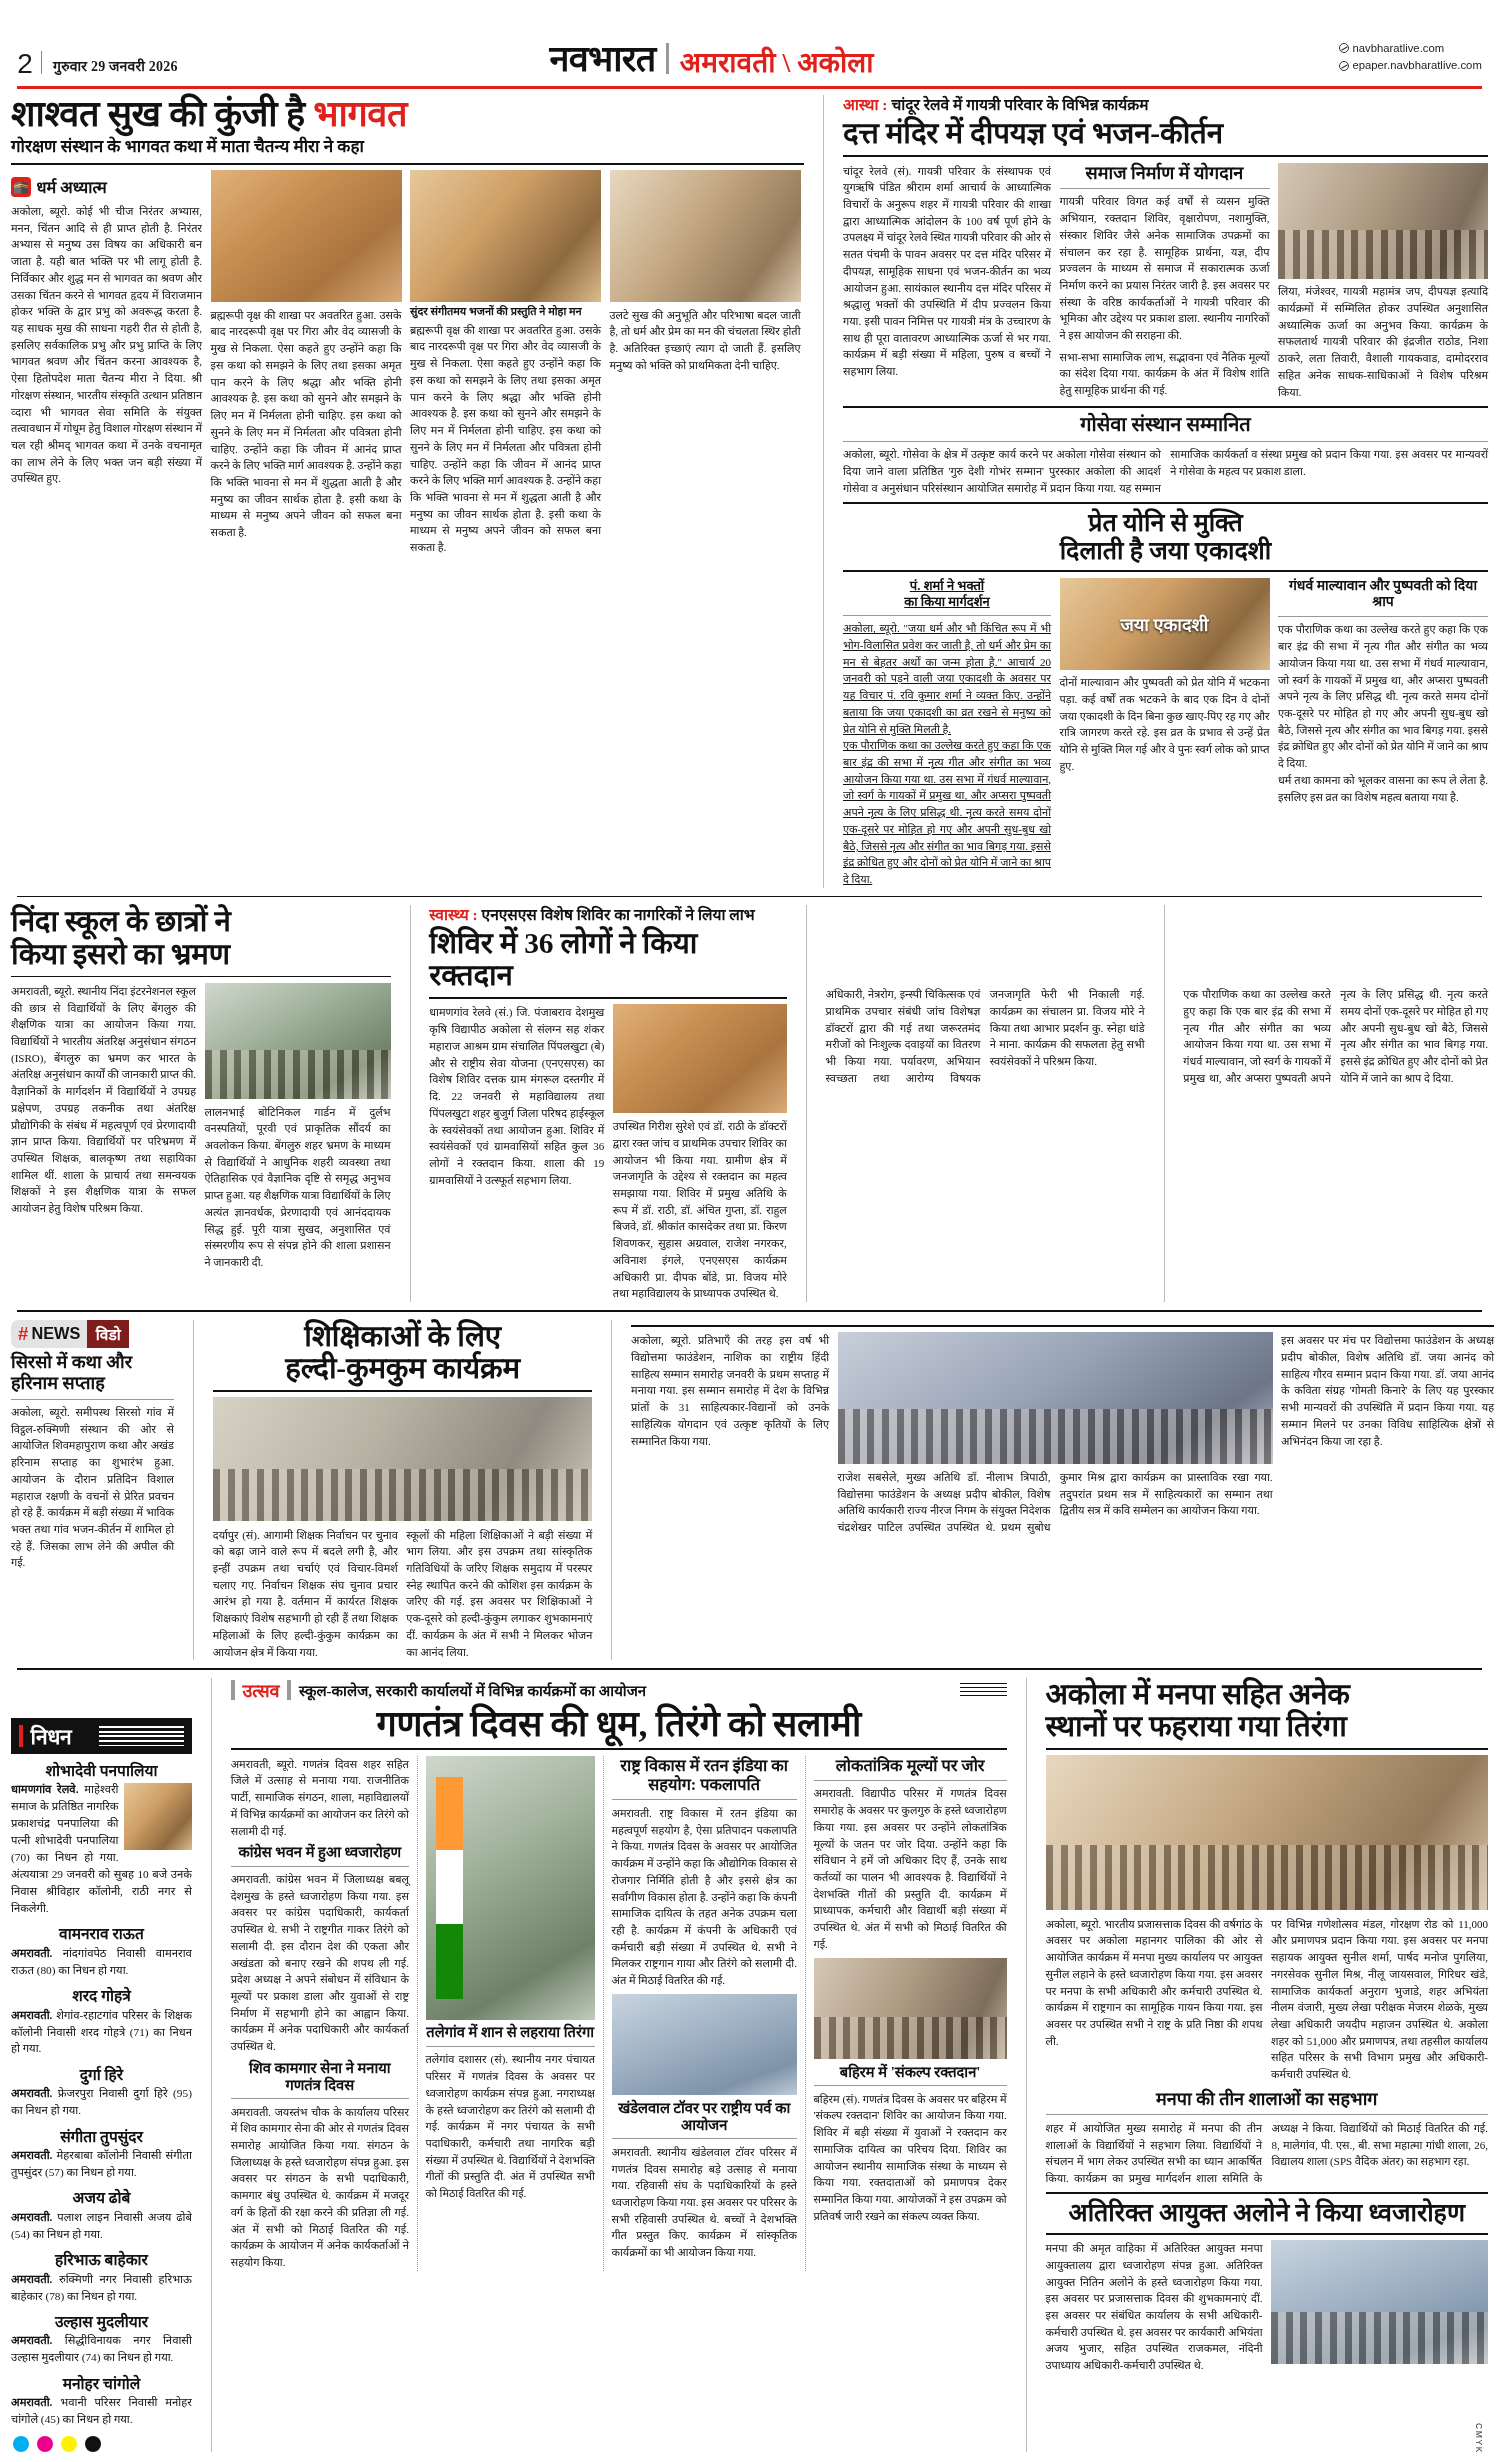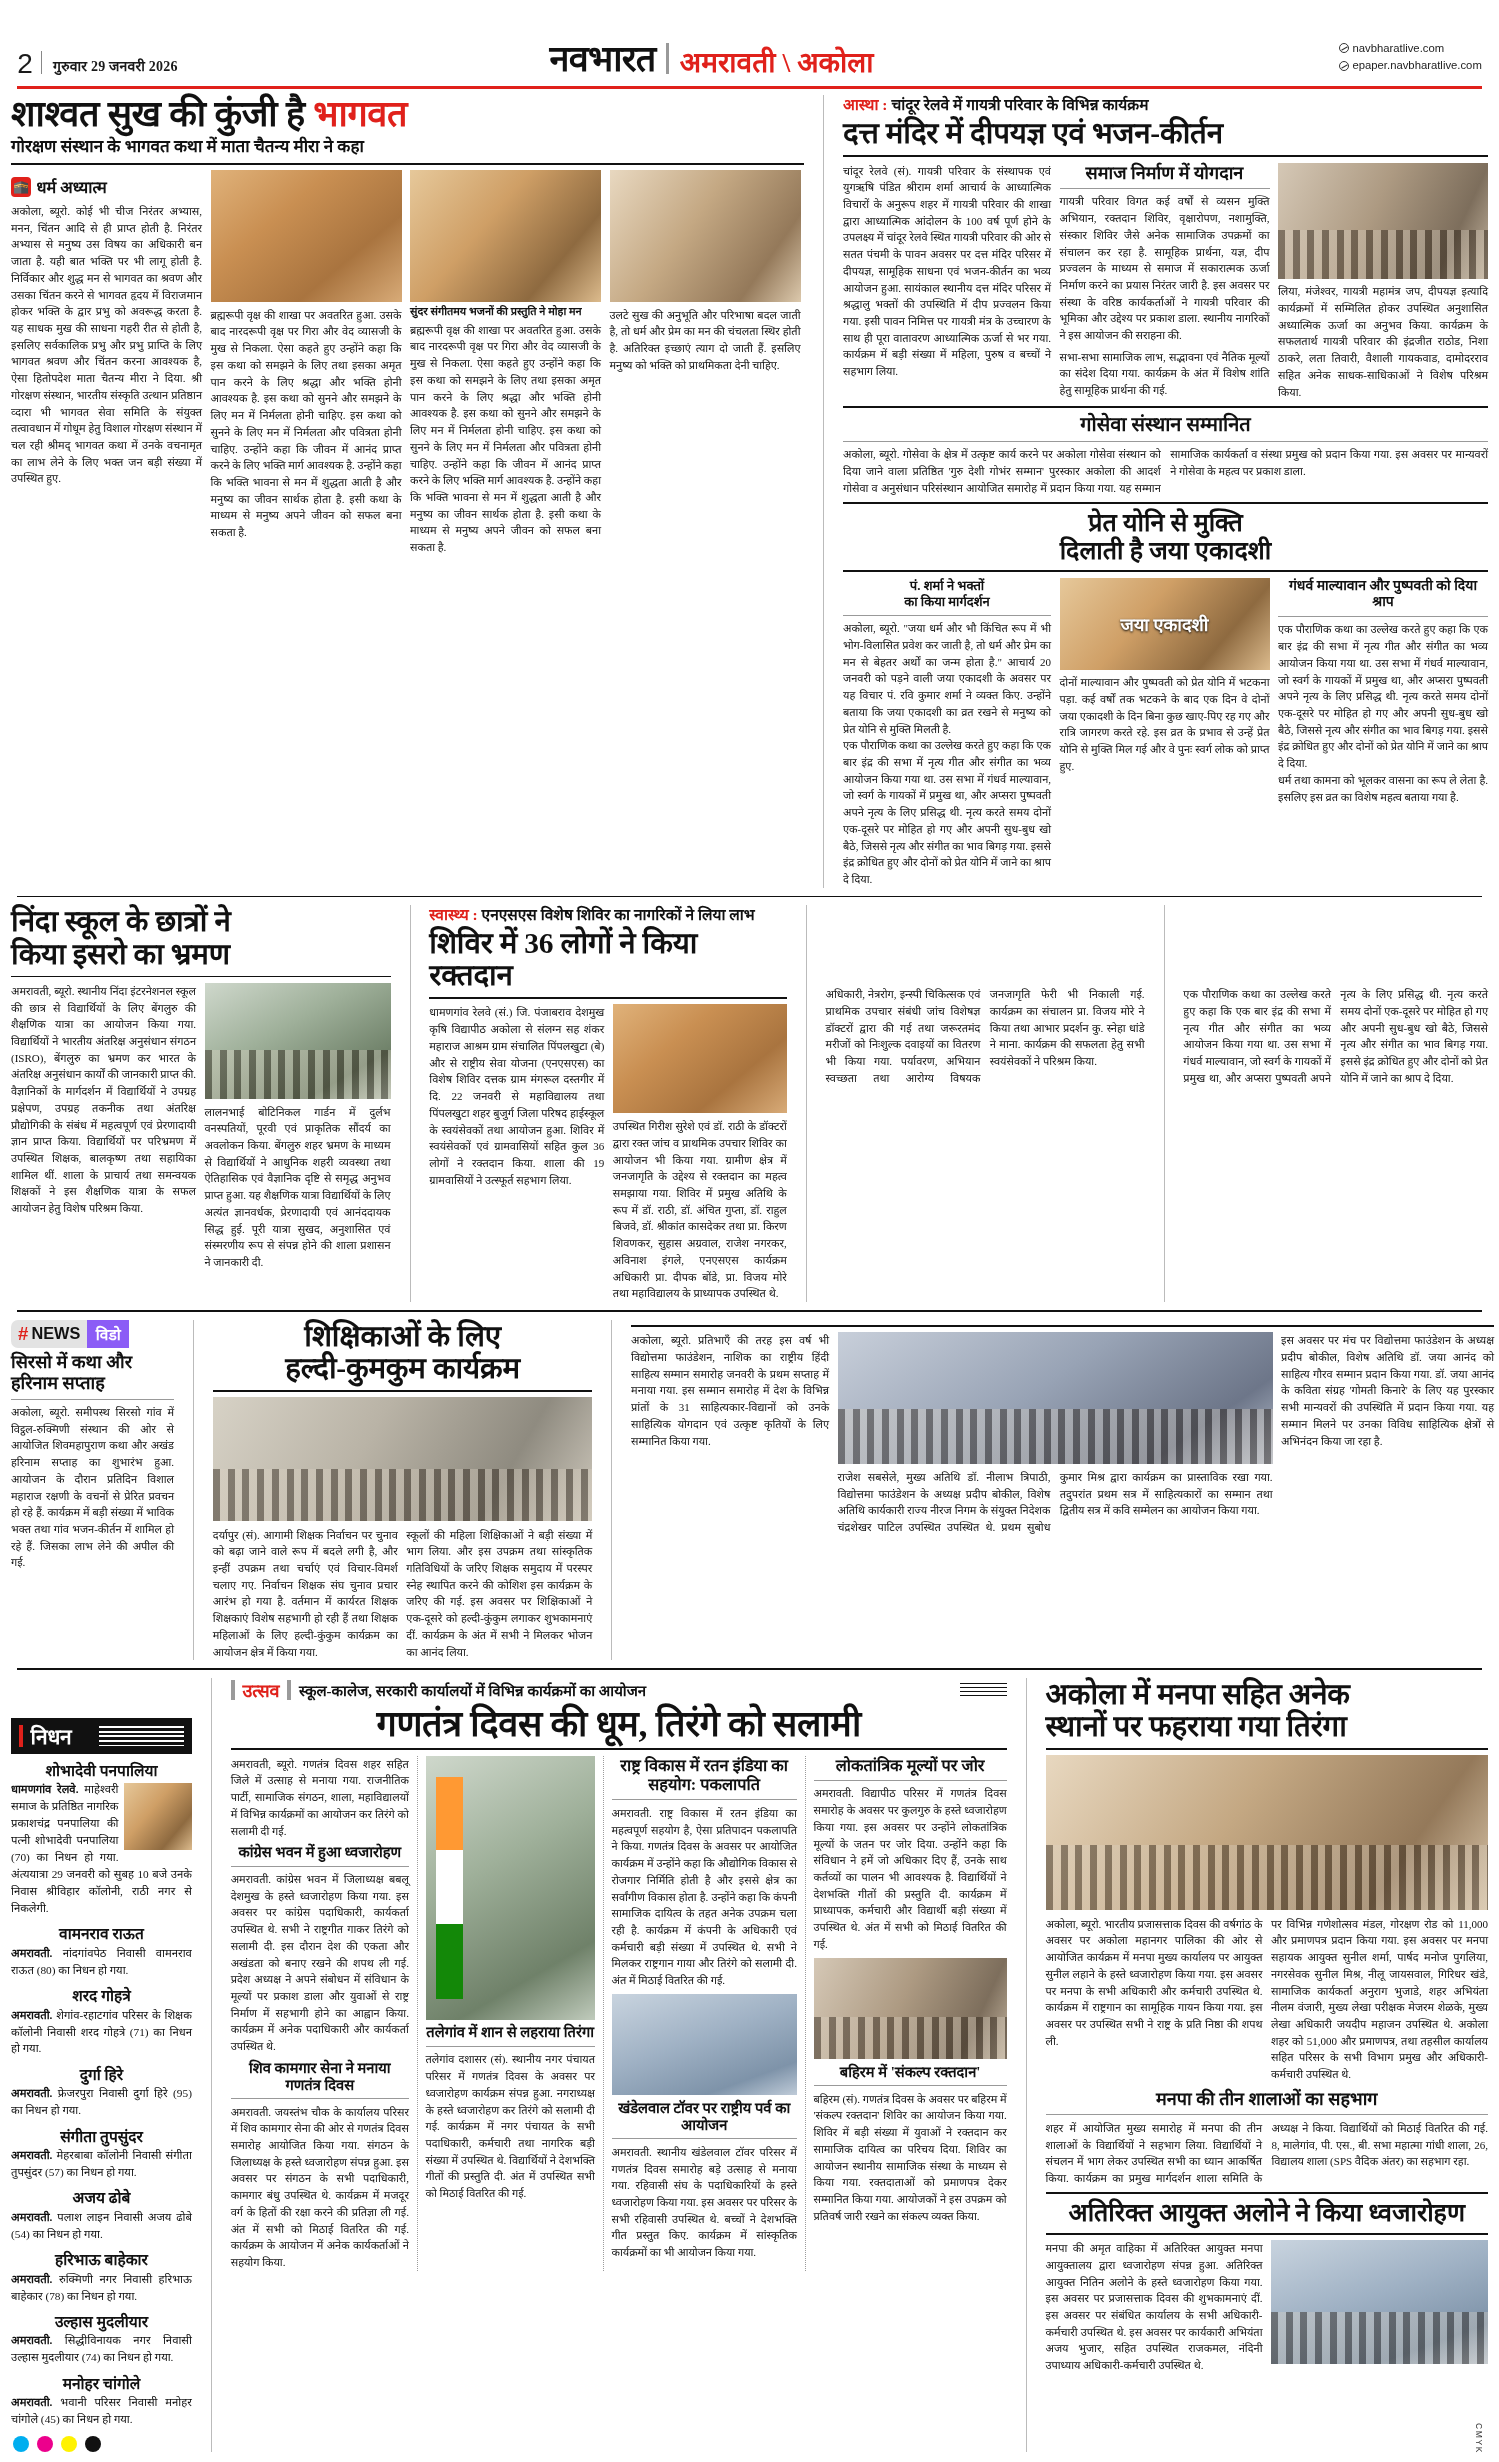--- a/index.html
+++ b/index.html
@@ -86,21 +86,21 @@
      background: repeating-linear-gradient(90deg, rgba(40,30,20,.45) 0 7px, rgba(220,210,195,.35) 7px 14.7px);}
   .ph.flag::after{content:""; position:absolute; left:6%; top:8%; width:16%; height:84%;
      background: linear-gradient(#ff9933 0 33%, #ffffff 33% 66%, #138808 66% 100%);}
 
   
   .box-round { border: 0.8px solid #b9b9b9; border-radius: 9.3px; padding: 7px 7.8px; }
   .news-vid { display:flex; align-items:stretch; border-radius:7px; overflow:hidden; width: 163px;
               font-family:"Liberation Sans",sans-serif; }
   .nv-a { background:#e3e3e3; padding:3.1px 7px; font-size:16.3px; font-weight:900; display:flex; gap:3.1px; align-items:center;}
   .nv-hash { color:#e0211b; font-size:18.6px; font-weight:900;}
-  .nv-b { background:#8b5cf6; color:#fff; padding:3.1px 8.5px; font-size:15.5px; font-weight:900; display:flex; align-items:center;}
+  .nv-b { background:#7f1d1d; color:#fff; padding:3.1px 8.5px; font-size:15.5px; font-weight:900; display:flex; align-items:center;}
 
   .nidhan-bar { background:#111; color:#fff; display:flex; align-items:center;
                 padding:3.9px 7.8px; gap:7.8px; }
   .nidhan-accent { width:3.9px; height:22px; background:#e0211b; flex:none;}
   .nidhan-t { font-size:21px; font-weight:900; letter-spacing:-0.2px;}
   .nidhan-lines { margin-left:auto; width:85px; height:20px;
                   background: repeating-linear-gradient(#fff 0 1.9px, #111 1.9px 4.7px);}
   .ob { margin-top: 8.5px; }
   .ob-name { text-align:center; font-size:15.5px; font-weight:900; line-height:1.15; margin-bottom:1.6px;}
   .ob-photo { width:68px; height:67px; float:right; margin:1.6px 0 2.3px 5.4px; }
@@ -218,21 +218,21 @@
       <h3 class="head-sm" style="text-align:center; font-size:20px;">गोसेवा संस्थान सम्मानित</h3>
       <div class="hr-lite"></div>
       <p class="body two-col">अकोला, ब्यूरो. गोसेवा के क्षेत्र में उत्कृष्ट कार्य करने पर अकोला गोसेवा संस्थान को दिया जाने वाला प्रतिष्ठित 'गुरु देशी गोभंर सम्मान' पुरस्कार अकोला की आदर्श गोसेवा व अनुसंधान परिसंस्थान आयोजित समारोह में प्रदान किया गया. यह सम्मान सामाजिक कार्यकर्ता व संस्था प्रमुख को प्रदान किया गया. इस अवसर पर मान्यवरों ने गोसेवा के महत्व पर प्रकाश डाला.</p>
 
       <div class="hr-blk"></div>
       <h2 class="head-md" style="text-align:center;">प्रेत योनि से मुक्ति</h2>
       <h2 class="head-md" style="text-align:center;">दिलाती है जया एकादशी</h2>
       <div class="hr-blk"></div>
 
       <div style="display:flex; gap:8.5px;">
-        <div style="width:208px;">
+        <div style="width:208px;text-decoration:underline;">
           <div class="deck" style="text-align:center;">पं. शर्मा ने भक्तों</div>
           <div class="deck" style="text-align:center;">का किया मार्गदर्शन</div>
           <div class="hr-lite"></div>
           <p class="body">अकोला, ब्यूरो. "जया धर्म और भौ किंचित रूप में भी भोग-विलासित प्रवेश कर जाती है, तो धर्म और प्रेम का मन से बेहतर अर्थों का जन्म होता है." आचार्य 20 जनवरी को पड़ने वाली जया एकादशी के अवसर पर यह विचार पं. रवि कुमार शर्मा ने व्यक्त किए. उन्होंने बताया कि जया एकादशी का व्रत रखने से मनुष्य को प्रेत योनि से मुक्ति मिलती है.</p>
           <p class="body">एक पौराणिक कथा का उल्लेख करते हुए कहा कि एक बार इंद्र की सभा में नृत्य गीत और संगीत का भव्य आयोजन किया गया था. उस सभा में गंधर्व माल्यावान, जो स्वर्ग के गायकों में प्रमुख था, और अप्सरा पुष्पवती अपने नृत्य के लिए प्रसिद्ध थी. नृत्य करते समय दोनों एक-दूसरे पर मोहित हो गए और अपनी सुध-बुध खो बैठे, जिससे नृत्य और संगीत का भाव बिगड़ गया. इससे इंद्र क्रोधित हुए और दोनों को प्रेत योनि में जाने का श्राप दे दिया.</p>
         </div>
         <div style="width:210px;">
           <div class="ph g4" style="height:92px; position:relative;">
             <div style="position:absolute; inset:0; display:flex; align-items:center; justify-content:center; color:#fff; font-size:18px; font-weight:900; text-shadow:0 0.8px 2.3px #000; z-index:2;">जया एकादशी</div>
           </div>

